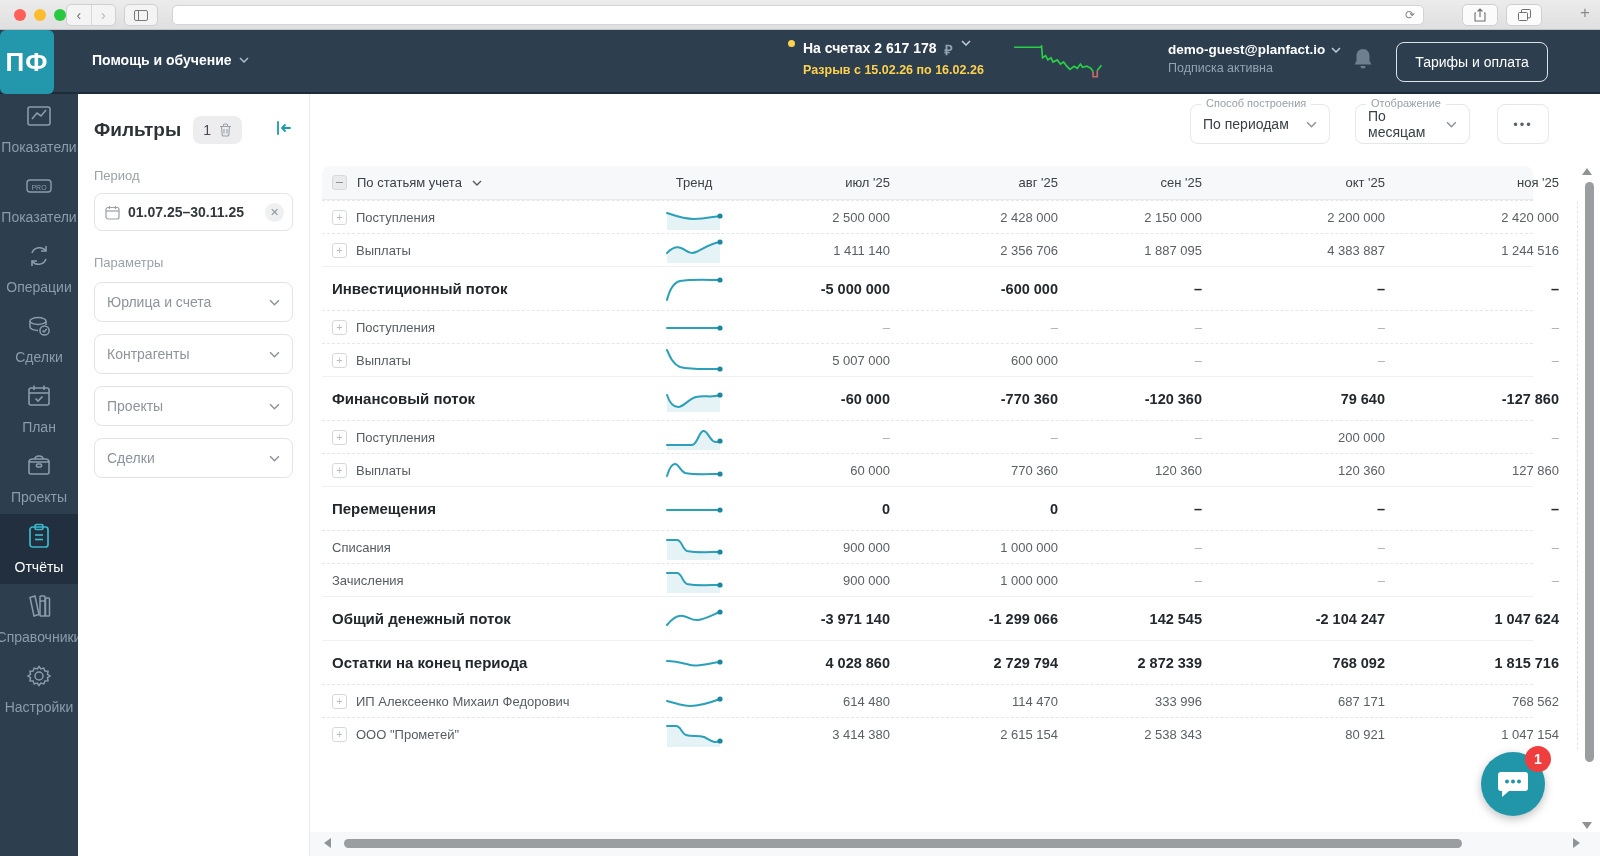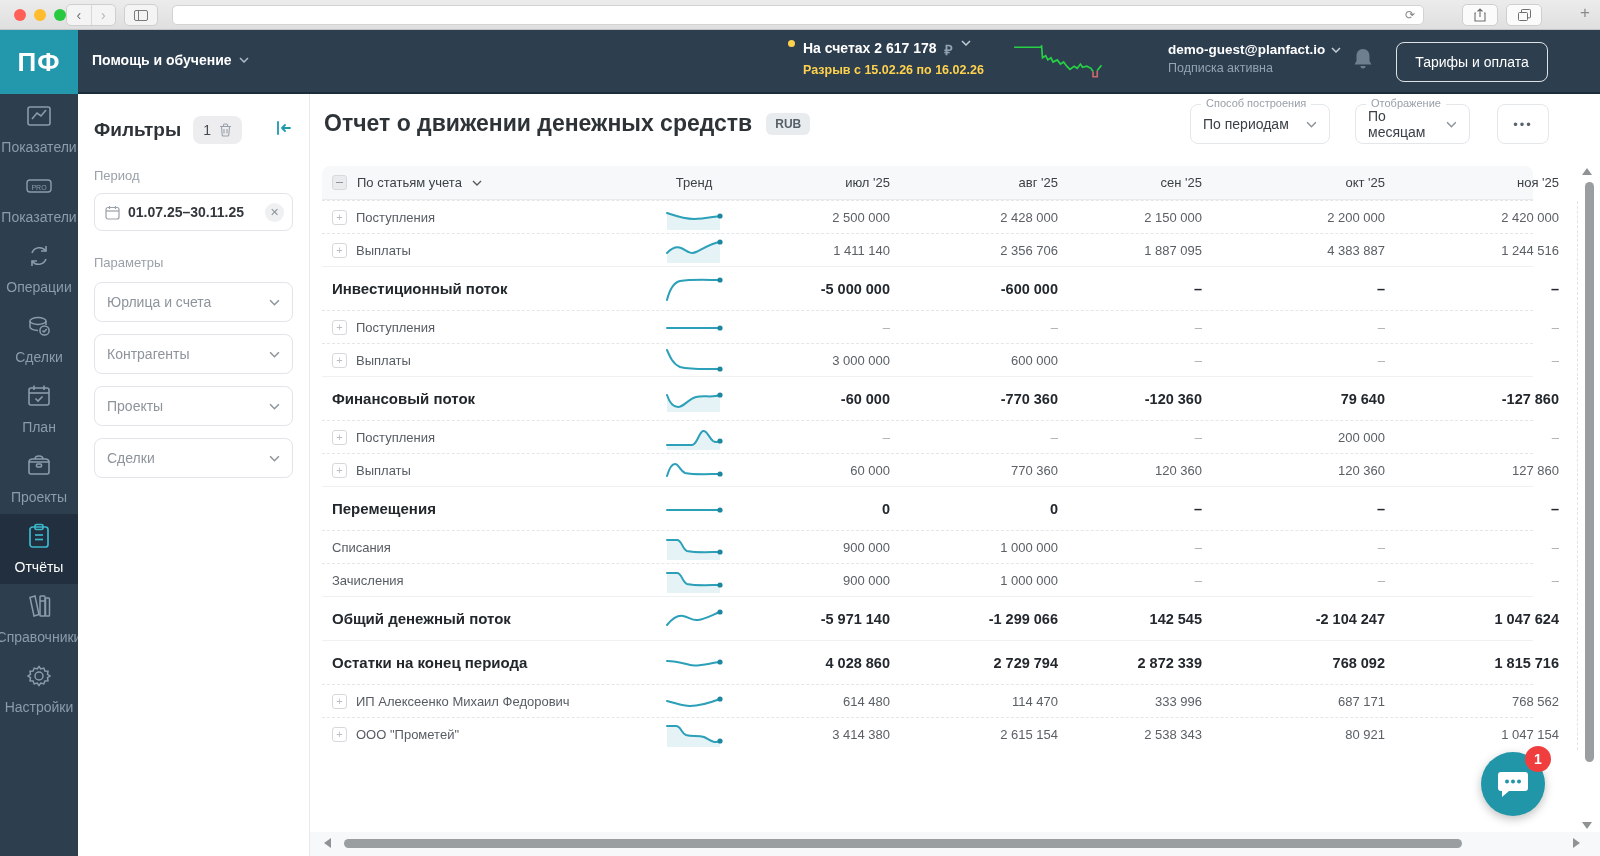--- a/index.html
+++ b/index.html
@@ -14,21 +14,21 @@
   .nav-btn.fwd { color:#b5b5b5; border-left:1px solid #d8d8d8; }
   .side-toggle { position:absolute; left:124px; top:4px; width:34px; height:22px; background:#f4f4f4; border:1px solid #cfcfcf; border-radius:5px; display:flex; align-items:center; justify-content:center; }
   .url-bar { position:absolute; left:172px; top:5px; width:1252px; height:20px; background:#fff; border:1px solid #d3d3d4; border-radius:5px; }
   .refresh { position:absolute; right:8px; top:2px; color:#8a8a8a; font-size:12px; }
   .chrome-btn { position:absolute; top:4px; width:36px; height:22px; background:#fbfbfb; border:1px solid #cfcfcf; border-radius:5px; display:flex; align-items:center; justify-content:center; }
   .b-share{left:1462px}.b-tabs{left:1506px}
   .b-plus { position:absolute; left:1580px; top:3px; color:#8a8a8a; font-size:17px; }
 
   
   .app-header { position:absolute; left:0; top:30px; width:1600px; height:64px; background:#2d3e4f; border-bottom:2px solid #1d2c3b; }
-  .logo { position:absolute; left:0; top:0; width:78px; height:64px; background:#2398ad; color:#fff; font-size:26px; font-weight:700; display:flex; align-items:center; justify-content:center; letter-spacing:1px; }
+  .logo { position:absolute; left:0; top:0; width:54px; height:64px; background:#2398ad; color:#fff; font-size:26px; font-weight:700; display:flex; align-items:center; justify-content:center; letter-spacing:1px;border-radius:6px; }
   .help-link { position:absolute; left:92px; top:22px; color:#fff; font-size:14px; font-weight:700; display:flex; align-items:center; gap:7px; }
   .help-link svg { stroke:#aebbc7; }
   .balance { position:absolute; left:788px; top:10px; }
   .bal-row1 { display:flex; align-items:flex-start; gap:8px; }
   .bal-dot { width:7px; height:7px; border-radius:50%; background:#ffd24d; }
   .bal-main { color:#fff; font-size:14px; font-weight:700; }
   .bal-cur { color:#93a3b1; font-size:14px; font-weight:700; }
   .bal-gap { margin:4px 0 0 15px; color:#ffd24d; font-size:12.5px; font-weight:600; }
   .hdr-spark { position:absolute; left:1012px; top:8px; }
   .user-block { position:absolute; left:1168px; top:12px; }
@@ -311,24 +311,20 @@
       <div class="f-select">
         <span>Сделки</span>
         <svg width="11" height="7" viewBox="0 0 10 6">
           <path d="M1,1 L5,5 L9,1" fill="none" stroke-width="1.4"></path>
         </svg>
       </div>
     </div>
 </aside>
 
 <main class="main">
-  <div class="report-title-row">
-    <h1 class="report-title">Отчет о движении денежных средств</h1>
-    <span class="rub-pill">RUB</span>
-  </div>
   <div class="float-select fs-build">
     <span class="lab">Способ построения</span>
     <span class="val">По периодам</span>
     <svg width="11" height="7" viewBox="0 0 10 6">
         <path d="M1,1 L5,5 L9,1" fill="none" stroke-width="1.4"></path>
       </svg>
   </div>
   <div class="float-select fs-display">
     <span class="lab">Отображение</span>
     <span class="val">По месяцам</span>
@@ -432,21 +428,21 @@
         <div class="lab-sub">
           <span class="expand-btn">+</span>
           <span>Выплаты</span>
         </div>
         <div class="trend-cell">
           <svg width="80" height="26" viewBox="0 0 60 26">
             <path d="M3,3 C6,10 9,17 16,20 C28,23 44,22 56,22" fill="none" stroke="#2ba0b8" stroke-width="2" stroke-linecap="round"></path>
             <circle cx="56" cy="22" r="2.6" fill="#1d86a0"></circle>
           </svg>
         </div>
-        <div class="cell-val val-sub">3 000 000</div>
+        <div class="cell-val val-sub">5 007 000</div>
         <div class="cell-val val-sub">600 000</div>
         <div class="cell-val val-sub dash-sub">–</div>
         <div class="cell-val val-sub dash-sub">–</div>
         <div class="cell-val val-sub dash-sub">–</div>
         <div class="filler"></div>
       </div>
       <div class="t-row row-section">
         <div class="lab-section">Финансовый поток</div>
         <div class="trend-cell">
           <svg width="80" height="26" viewBox="0 0 60 26">
@@ -551,21 +547,21 @@
         <div class="filler"></div>
       </div>
       <div class="t-row row-section">
         <div class="lab-section">Общий денежный поток</div>
         <div class="trend-cell">
           <svg width="80" height="26" viewBox="0 0 60 26">
             <path d="M3,19 C8,13 13,9 19,10 C25,11 28,15 34,14 C42,13 50,8 56,6" fill="none" stroke="#2ba0b8" stroke-width="2" stroke-linecap="round"></path>
             <circle cx="56" cy="6" r="2.6" fill="#1d86a0"></circle>
           </svg>
         </div>
-        <div class="cell-val val-section">-5 971 140</div>
+        <div class="cell-val val-section">-3 971 140</div>
         <div class="cell-val val-section">-1 299 066</div>
         <div class="cell-val val-section">142 545</div>
         <div class="cell-val val-section">-2 104 247</div>
         <div class="cell-val val-section">1 047 624</div>
         <div class="filler"></div>
       </div>
       <div class="t-row row-section">
         <div class="lab-section">Остатки на конец периода</div>
         <div class="trend-cell">
           <svg width="80" height="26" viewBox="0 0 60 26">

